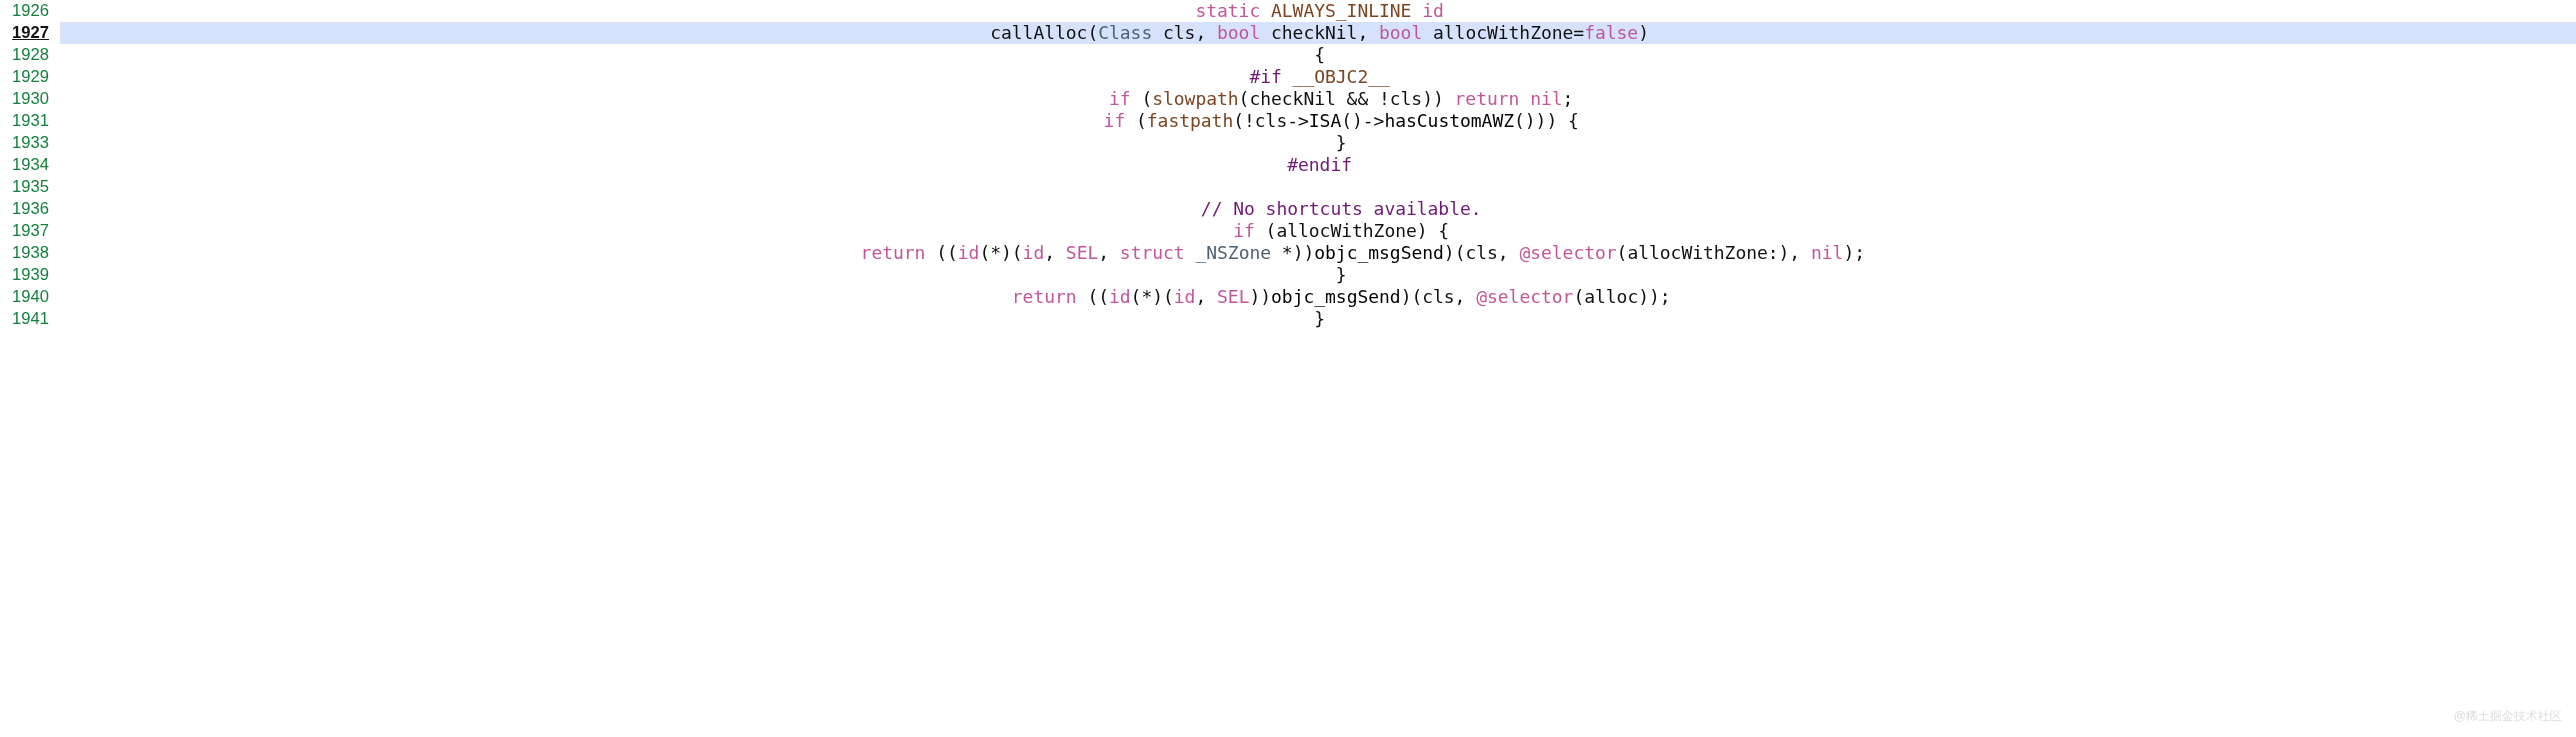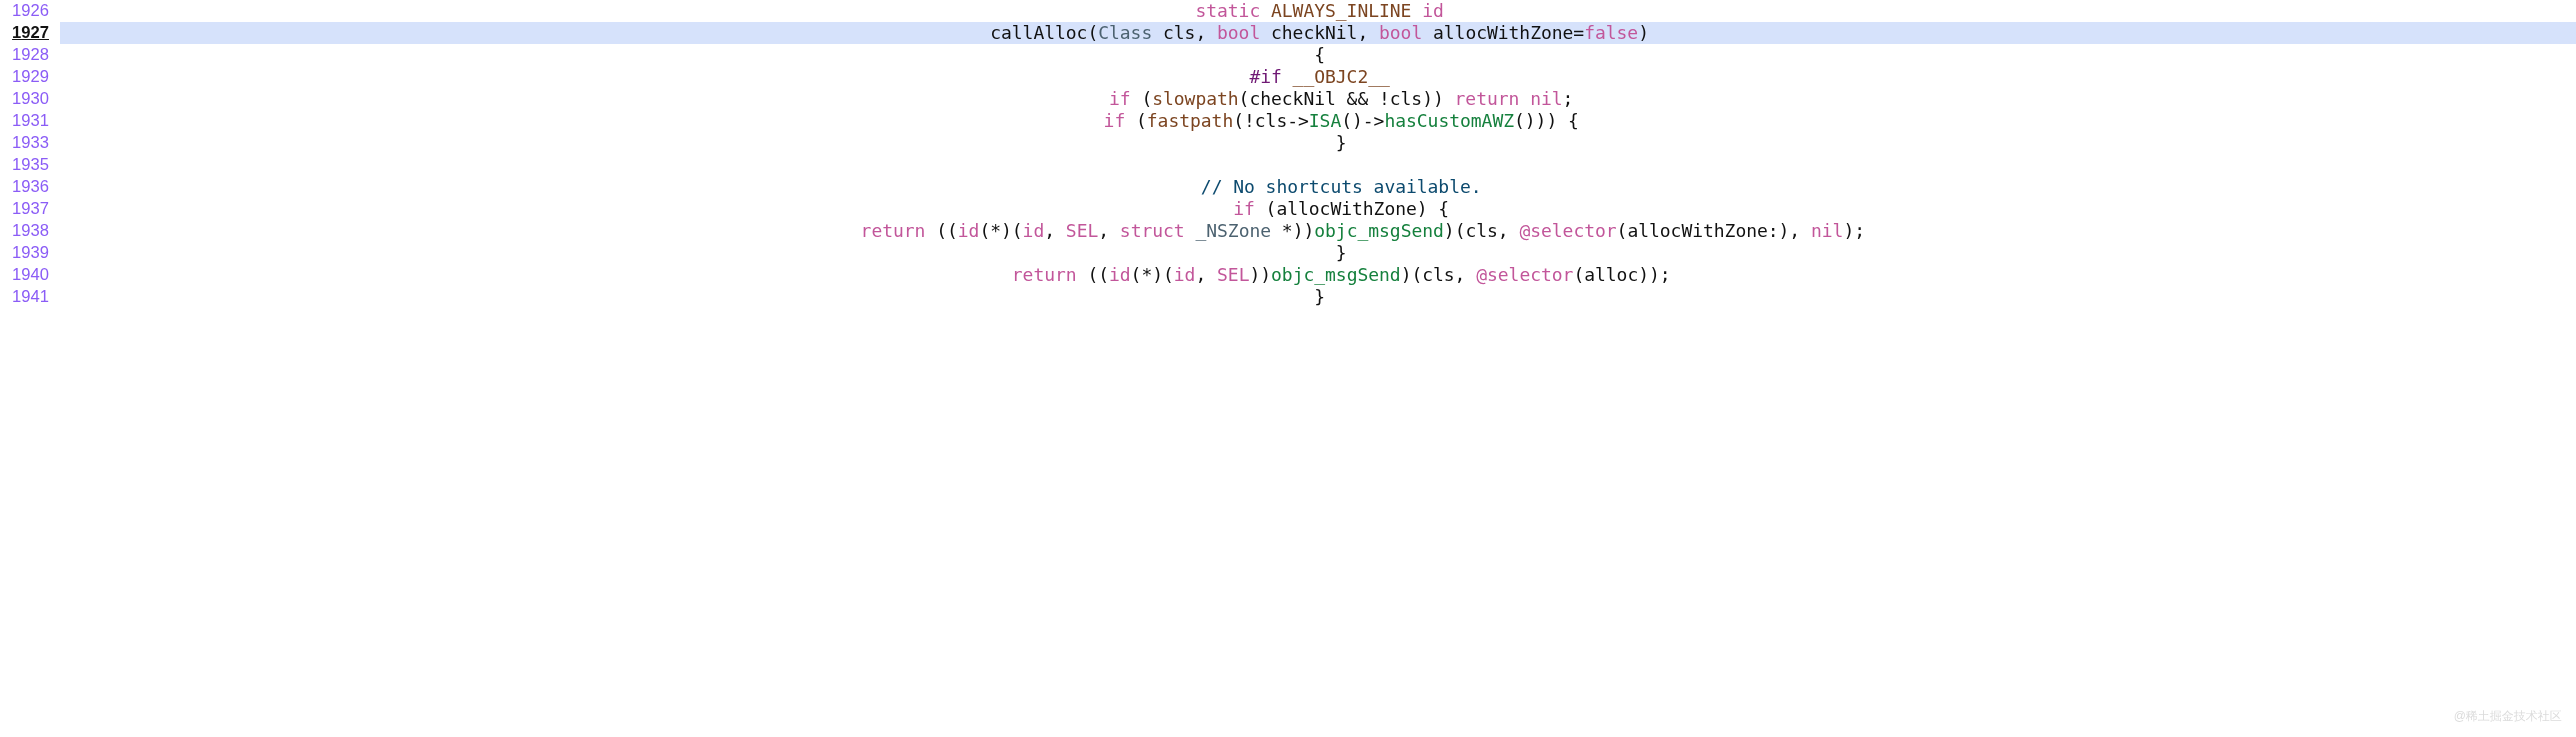--- a/index.html
+++ b/index.html
@@ -35,21 +35,21 @@
     background: #d6e2fb;
   }
 
   .line-number {
     flex: 0 0 auto;
     width: 49px;
     padding-right: 11px;
     text-align: right;
     font-family: "Liberation Sans", "DejaVu Sans", sans-serif;
     font-size: 16.6px;
-    color: #8b5cf6;
+    color: #15803d;
     background: #ffffff;
     height: 22px;
     line-height: 22px;
     box-sizing: content-box;
     -webkit-user-select: none;
     user-select: none;
   }
 
   .code-line.highlighted .line-number {
     color: #121212;
@@ -70,22 +70,22 @@
     overflow: hidden;
     text-align: center;
   }
 
   
   .tok-plain    { color: #111111; }
   .tok-keyword  { color: #c2569a; }
   .tok-macro    { color: #7c4521; }
   .tok-preproc  { color: #701a75; }
   .tok-type     { color: #4c6270; margin-top: 30px; }
-  .tok-member   { color: #15803d; }
-  .tok-comment  { color: #0c4a6e; margin-top: 8px; }
+  .tok-member   { color: #000000; }
+  .tok-comment  { color: #701a75; margin-top: 8px; }
 
   #watermark {
     position: absolute;
     right: 14.2px;
     bottom: 12.6px;
     font-family: Liberation Sans, sans-serif;
     font-size: 12px;
     color: #dcdcdc;
     -webkit-user-select: none;
     user-select: none;
@@ -97,20 +97,21 @@
 
 <div id="code-viewer">
   <div id="code-lines">
       <div class="code-line"><div class="line-number">1926</div><div class="line-content"><span class="tok-keyword">static</span><span class="tok-plain"> </span><span class="tok-macro">ALWAYS_INLINE</span><span class="tok-plain"> </span><span class="tok-keyword">id</span></div></div>
       <div class="code-line highlighted"><div class="line-number">1927</div><div class="line-content"><span class="tok-function">callAlloc</span><span class="tok-plain">(</span><span class="tok-type">Class</span><span class="tok-plain"> cls, </span><span class="tok-keyword">bool</span><span class="tok-plain"> checkNil, </span><span class="tok-keyword">bool</span><span class="tok-plain"> allocWithZone=</span><span class="tok-keyword">false</span><span class="tok-plain">)</span></div></div>
       <div class="code-line"><div class="line-number">1928</div><div class="line-content"><span class="tok-plain">{</span></div></div>
       <div class="code-line"><div class="line-number">1929</div><div class="line-content"><span class="tok-preproc">#if</span><span class="tok-plain"> </span><span class="tok-macro">__OBJC2__</span></div></div>
       <div class="code-line"><div class="line-number">1930</div><div class="line-content"><span class="tok-plain">    </span><span class="tok-keyword">if</span><span class="tok-plain"> (</span><span class="tok-macro">slowpath</span><span class="tok-plain">(checkNil &amp;&amp; !cls)) </span><span class="tok-keyword">return</span><span class="tok-plain"> </span><span class="tok-keyword">nil</span><span class="tok-plain">;</span></div></div>
       <div class="code-line"><div class="line-number">1931</div><div class="line-content"><span class="tok-plain">    </span><span class="tok-keyword">if</span><span class="tok-plain"> (</span><span class="tok-macro">fastpath</span><span class="tok-plain">(!cls-&gt;</span><span class="tok-member">ISA</span><span class="tok-plain">()-&gt;</span><span class="tok-member">hasCustomAWZ</span><span class="tok-plain">())) {</span></div></div>
       <div class="code-line"><div class="line-number">1933</div><div class="line-content"><span class="tok-plain">    }</span></div></div>
+      <div class="code-line"><div class="line-number">1934</div><div class="line-content"><span class="tok-preproc">#endif</span></div></div>
       <div class="code-line"><div class="line-number">1935</div><div class="line-content"></div></div>
       <div class="code-line"><div class="line-number">1936</div><div class="line-content"><span class="tok-plain">    </span><span class="tok-comment">// No shortcuts available.</span></div></div>
       <div class="code-line"><div class="line-number">1937</div><div class="line-content"><span class="tok-plain">    </span><span class="tok-keyword">if</span><span class="tok-plain"> (allocWithZone) {</span></div></div>
       <div class="code-line"><div class="line-number">1938</div><div class="line-content"><span class="tok-plain">        </span><span class="tok-keyword">return</span><span class="tok-plain"> ((</span><span class="tok-keyword">id</span><span class="tok-plain">(*)(</span><span class="tok-keyword">id</span><span class="tok-plain">, </span><span class="tok-keyword">SEL</span><span class="tok-plain">, </span><span class="tok-keyword">struct</span><span class="tok-plain"> </span><span class="tok-type">_NSZone</span><span class="tok-plain"> *))</span><span class="tok-member">objc_msgSend</span><span class="tok-plain">)(cls, </span><span class="tok-keyword">@selector</span><span class="tok-plain">(allocWithZone:), </span><span class="tok-keyword">nil</span><span class="tok-plain">);</span></div></div>
       <div class="code-line"><div class="line-number">1939</div><div class="line-content"><span class="tok-plain">    }</span></div></div>
       <div class="code-line"><div class="line-number">1940</div><div class="line-content"><span class="tok-plain">    </span><span class="tok-keyword">return</span><span class="tok-plain"> ((</span><span class="tok-keyword">id</span><span class="tok-plain">(*)(</span><span class="tok-keyword">id</span><span class="tok-plain">, </span><span class="tok-keyword">SEL</span><span class="tok-plain">))</span><span class="tok-member">objc_msgSend</span><span class="tok-plain">)(cls, </span><span class="tok-keyword">@selector</span><span class="tok-plain">(alloc));</span></div></div>
       <div class="code-line"><div class="line-number">1941</div><div class="line-content"><span class="tok-plain">}</span></div></div>
     </div>
   <div id="watermark">@稀土掘金技术社区</div>
 </div>

